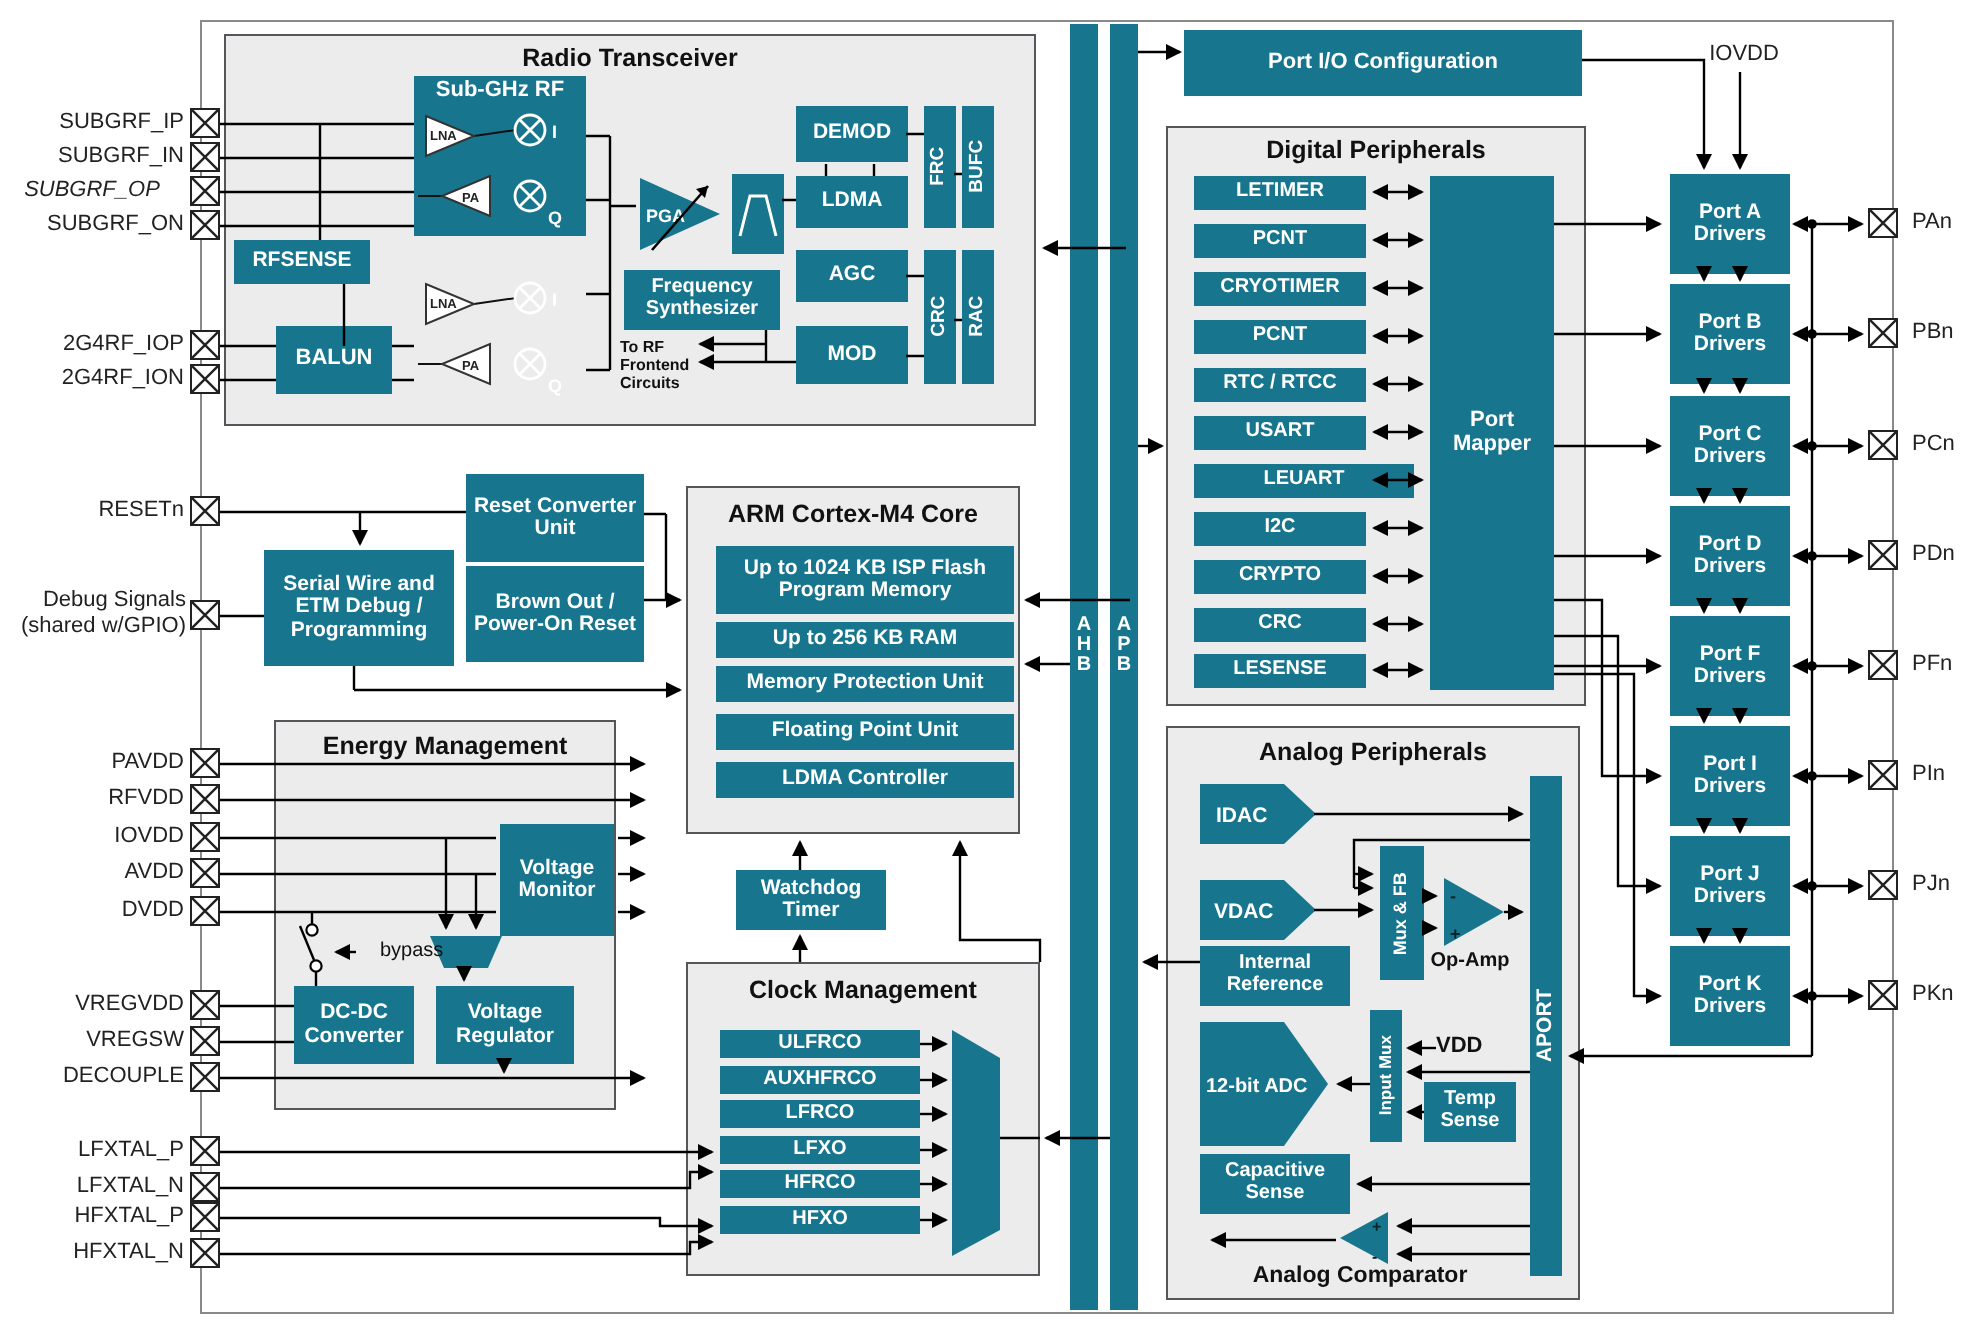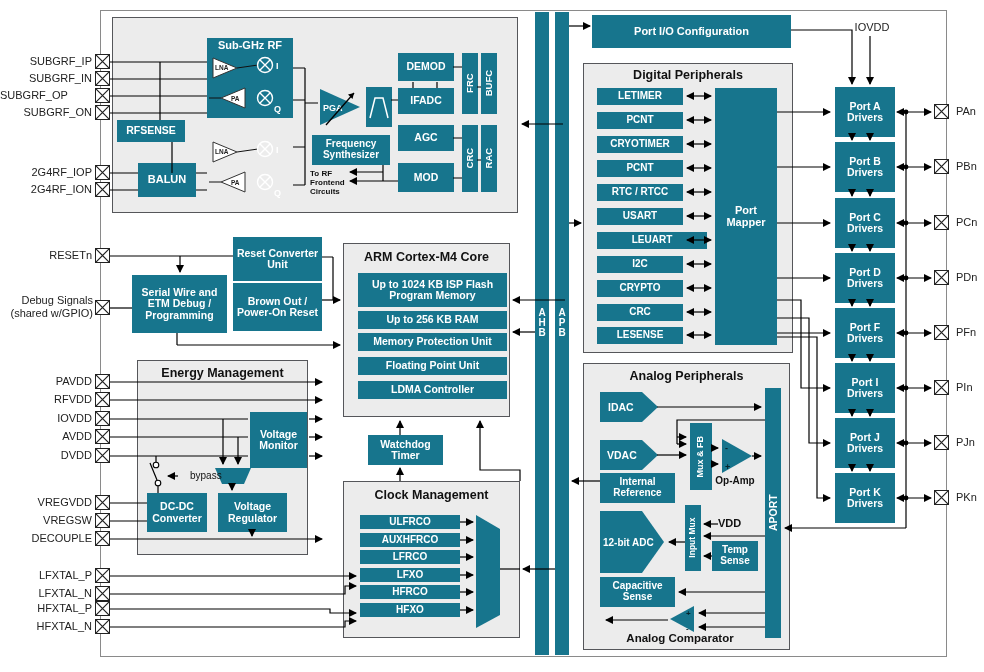--- a/index.html
+++ b/index.html
@@ -29,20 +29,21 @@
   svg text { font-family:"Liberation Sans", sans-serif; }
 </style>
 </head>
 <body>
 
 <div id="stage">
 
   <div class="abs" style="left:100px;top:10px;width:847px;height:647px;border:1px solid #8a8a8a;"></div>
 
   <div class="panel" style="left:112px;top:17px;width:406px;height:196px;"></div>
+  <div class="ptitle" style="left:112px;top:22px;width:406px;">Radio Transceiver</div>
 
   <div class="panel" style="left:343px;top:243px;width:167px;height:174px;"></div>
   <div class="ptitle" style="left:343px;top:250px;width:167px;">ARM Cortex-M4 Core</div>
 
   <div class="panel" style="left:137px;top:360px;width:171px;height:195px;"></div>
   <div class="ptitle" style="left:137px;top:366px;width:171px;">Energy Management</div>
 
   <div class="panel" style="left:343px;top:481px;width:177px;height:157px;"></div>
   <div class="ptitle" style="left:343px;top:488px;width:177px;">Clock Management</div>
 
@@ -96,21 +97,21 @@
     <polygon points="36,8 30,9.5 34.5,14" fill="#000"></polygon>
   </svg>
   <svg class="abs blockz" style="left:366px;top:87px;z-index:31;" width="26" height="40" viewBox="0 0 26 40">
     <rect x="0" y="0" width="26" height="40" fill="#17758D"></rect>
     <path d="M4 31 L9 11 L17 11 L22 31" fill="none" stroke="#fff" stroke-width="1.5"></path>
   </svg>
   <div class="teal blockz" style="left:312px;top:135px;width:78px;height:30px;font-size:10px;">Frequency Synthesizer</div>
   <div class="blk" style="left:310px;top:169px;width:38px;font-size:8px;font-weight:bold;line-height:1.15;z-index:31;">To RF Frontend Circuits</div>
 
   <div class="teal blockz" style="left:398px;top:53px;width:56px;height:28px;">DEMOD</div>
-  <div class="teal blockz" style="left:398px;top:88px;width:56px;height:26px;">IFADC</div>
+  <div class="teal blockz" style="left:398px;top:88px;width:56px;height:26px;">LDMA</div>
   <div class="teal blockz" style="left:398px;top:125px;width:56px;height:26px;">AGC</div>
   <div class="teal blockz" style="left:398px;top:163px;width:56px;height:29px;">MOD</div>
   <div class="teal vwrap blockz" style="left:462px;top:53px;width:16px;height:61px;">
       <span class="vt" style="font-size:9.5px;">FRC</span>
     </div>
   <div class="teal vwrap blockz" style="left:481px;top:53px;width:16px;height:61px;">
       <span class="vt" style="font-size:9.5px;">BUFC</span>
     </div>
   <div class="teal vwrap blockz" style="left:462px;top:125px;width:16px;height:67px;">
       <span class="vt" style="font-size:9.5px;">CRC</span>
@@ -455,21 +456,21 @@
       </svg>
     </div>
   <div class="pin pinz" style="left:95px;top:619px;">
       <svg viewBox="0 0 16 16">
         <path d="M0 0 L16 16 M16 0 L0 16" stroke="#222" stroke-width="1.5"></path>
       </svg>
     </div>
 
   <div class="lbl pinz" style="left:0;top:55px;width:92px;text-align:right;">SUBGRF_IP</div>
   <div class="lbl pinz" style="left:0;top:72px;width:92px;text-align:right;">SUBGRF_IN</div>
-  <div class="lbl pinz" style="left:0;top:89px;width:92px;text-align:left;">SUBGRF_OP</div>
+  <div class="lbl pinz" style="left:0;top:89px;width:92px;text-align:center;font-style:italic;">SUBGRF_OP</div>
   <div class="lbl pinz" style="left:0;top:106px;width:92px;text-align:right;">SUBGRF_ON</div>
   <div class="lbl pinz" style="left:0;top:166px;width:92px;text-align:right;">2G4RF_IOP</div>
   <div class="lbl pinz" style="left:0;top:183px;width:92px;text-align:right;">2G4RF_ION</div>
   <div class="lbl pinz" style="left:0;top:249px;width:92px;text-align:right;">RESETn</div>
   <div class="lbl pinz" style="left:0;top:294px;width:93px;text-align:right;">Debug Signals (shared w/GPIO)</div>
   <div class="lbl pinz" style="left:0;top:375px;width:92px;text-align:right;">PAVDD</div>
   <div class="lbl pinz" style="left:0;top:393px;width:92px;text-align:right;">RFVDD</div>
   <div class="lbl pinz" style="left:0;top:412px;width:92px;text-align:right;">IOVDD</div>
   <div class="lbl pinz" style="left:0;top:430px;width:92px;text-align:right;">AVDD</div>
   <div class="lbl pinz" style="left:0;top:449px;width:92px;text-align:right;">DVDD</div>

